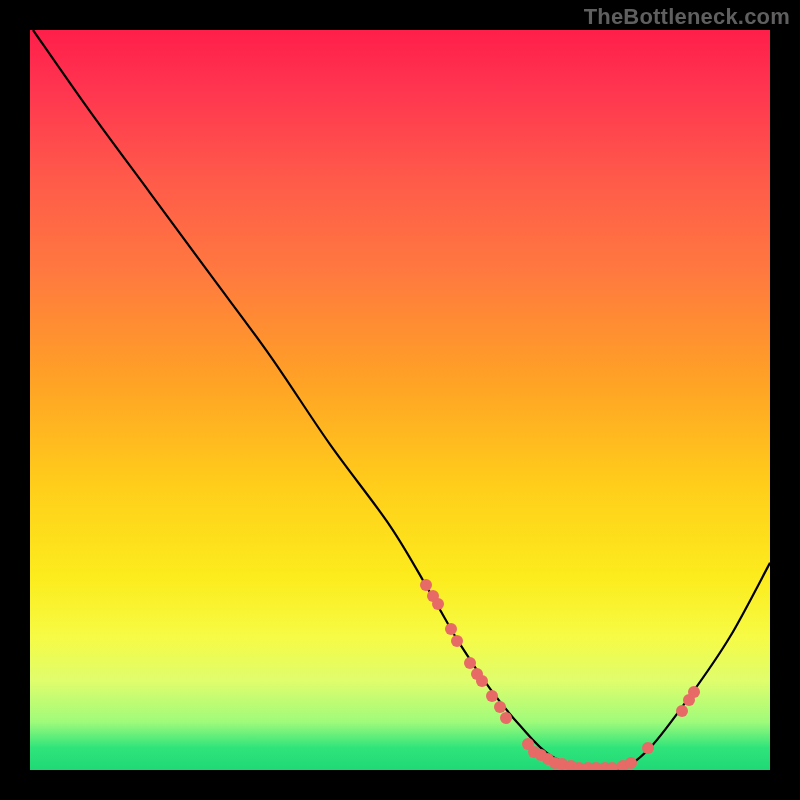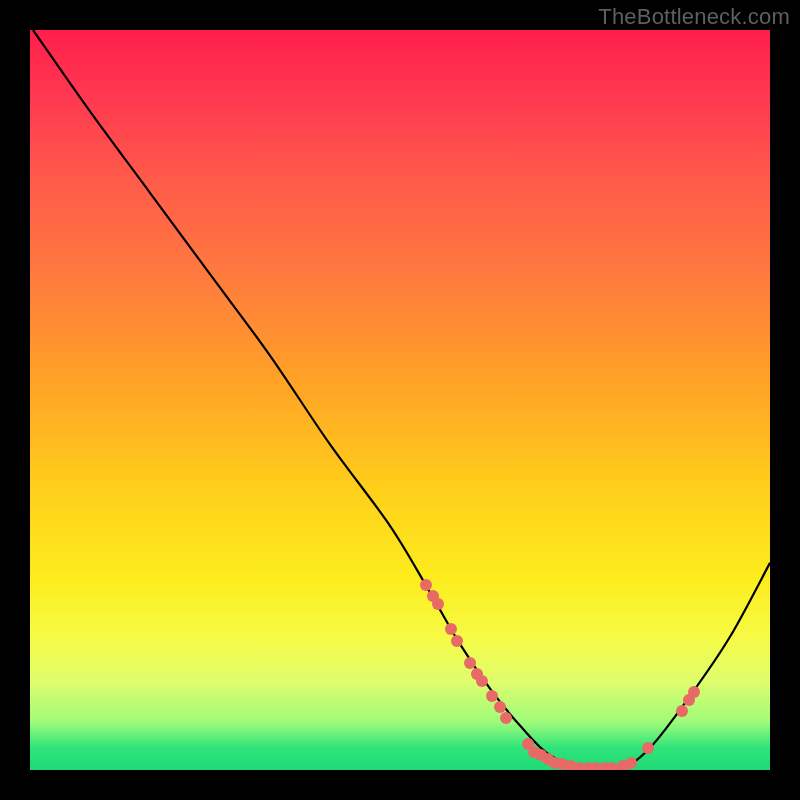--- a/index.html
+++ b/index.html
@@ -10,21 +10,21 @@
     height: 800px;
     background: #000;
   }
   .watermark {
     position: absolute;
     top: 4px;
     right: 10px;
     font-family: Arial, Helvetica, sans-serif;
     font-size: 22px;
     color: #5f5f5f;
-    font-weight: 400;
+    font-weight: 700;
     letter-spacing: 0.2px;
     z-index: 20;
   }
   .plot {
     position: absolute;
     left: 30px;
     top: 30px;
     width: 740px;
     height: 740px;
     background: linear-gradient(

